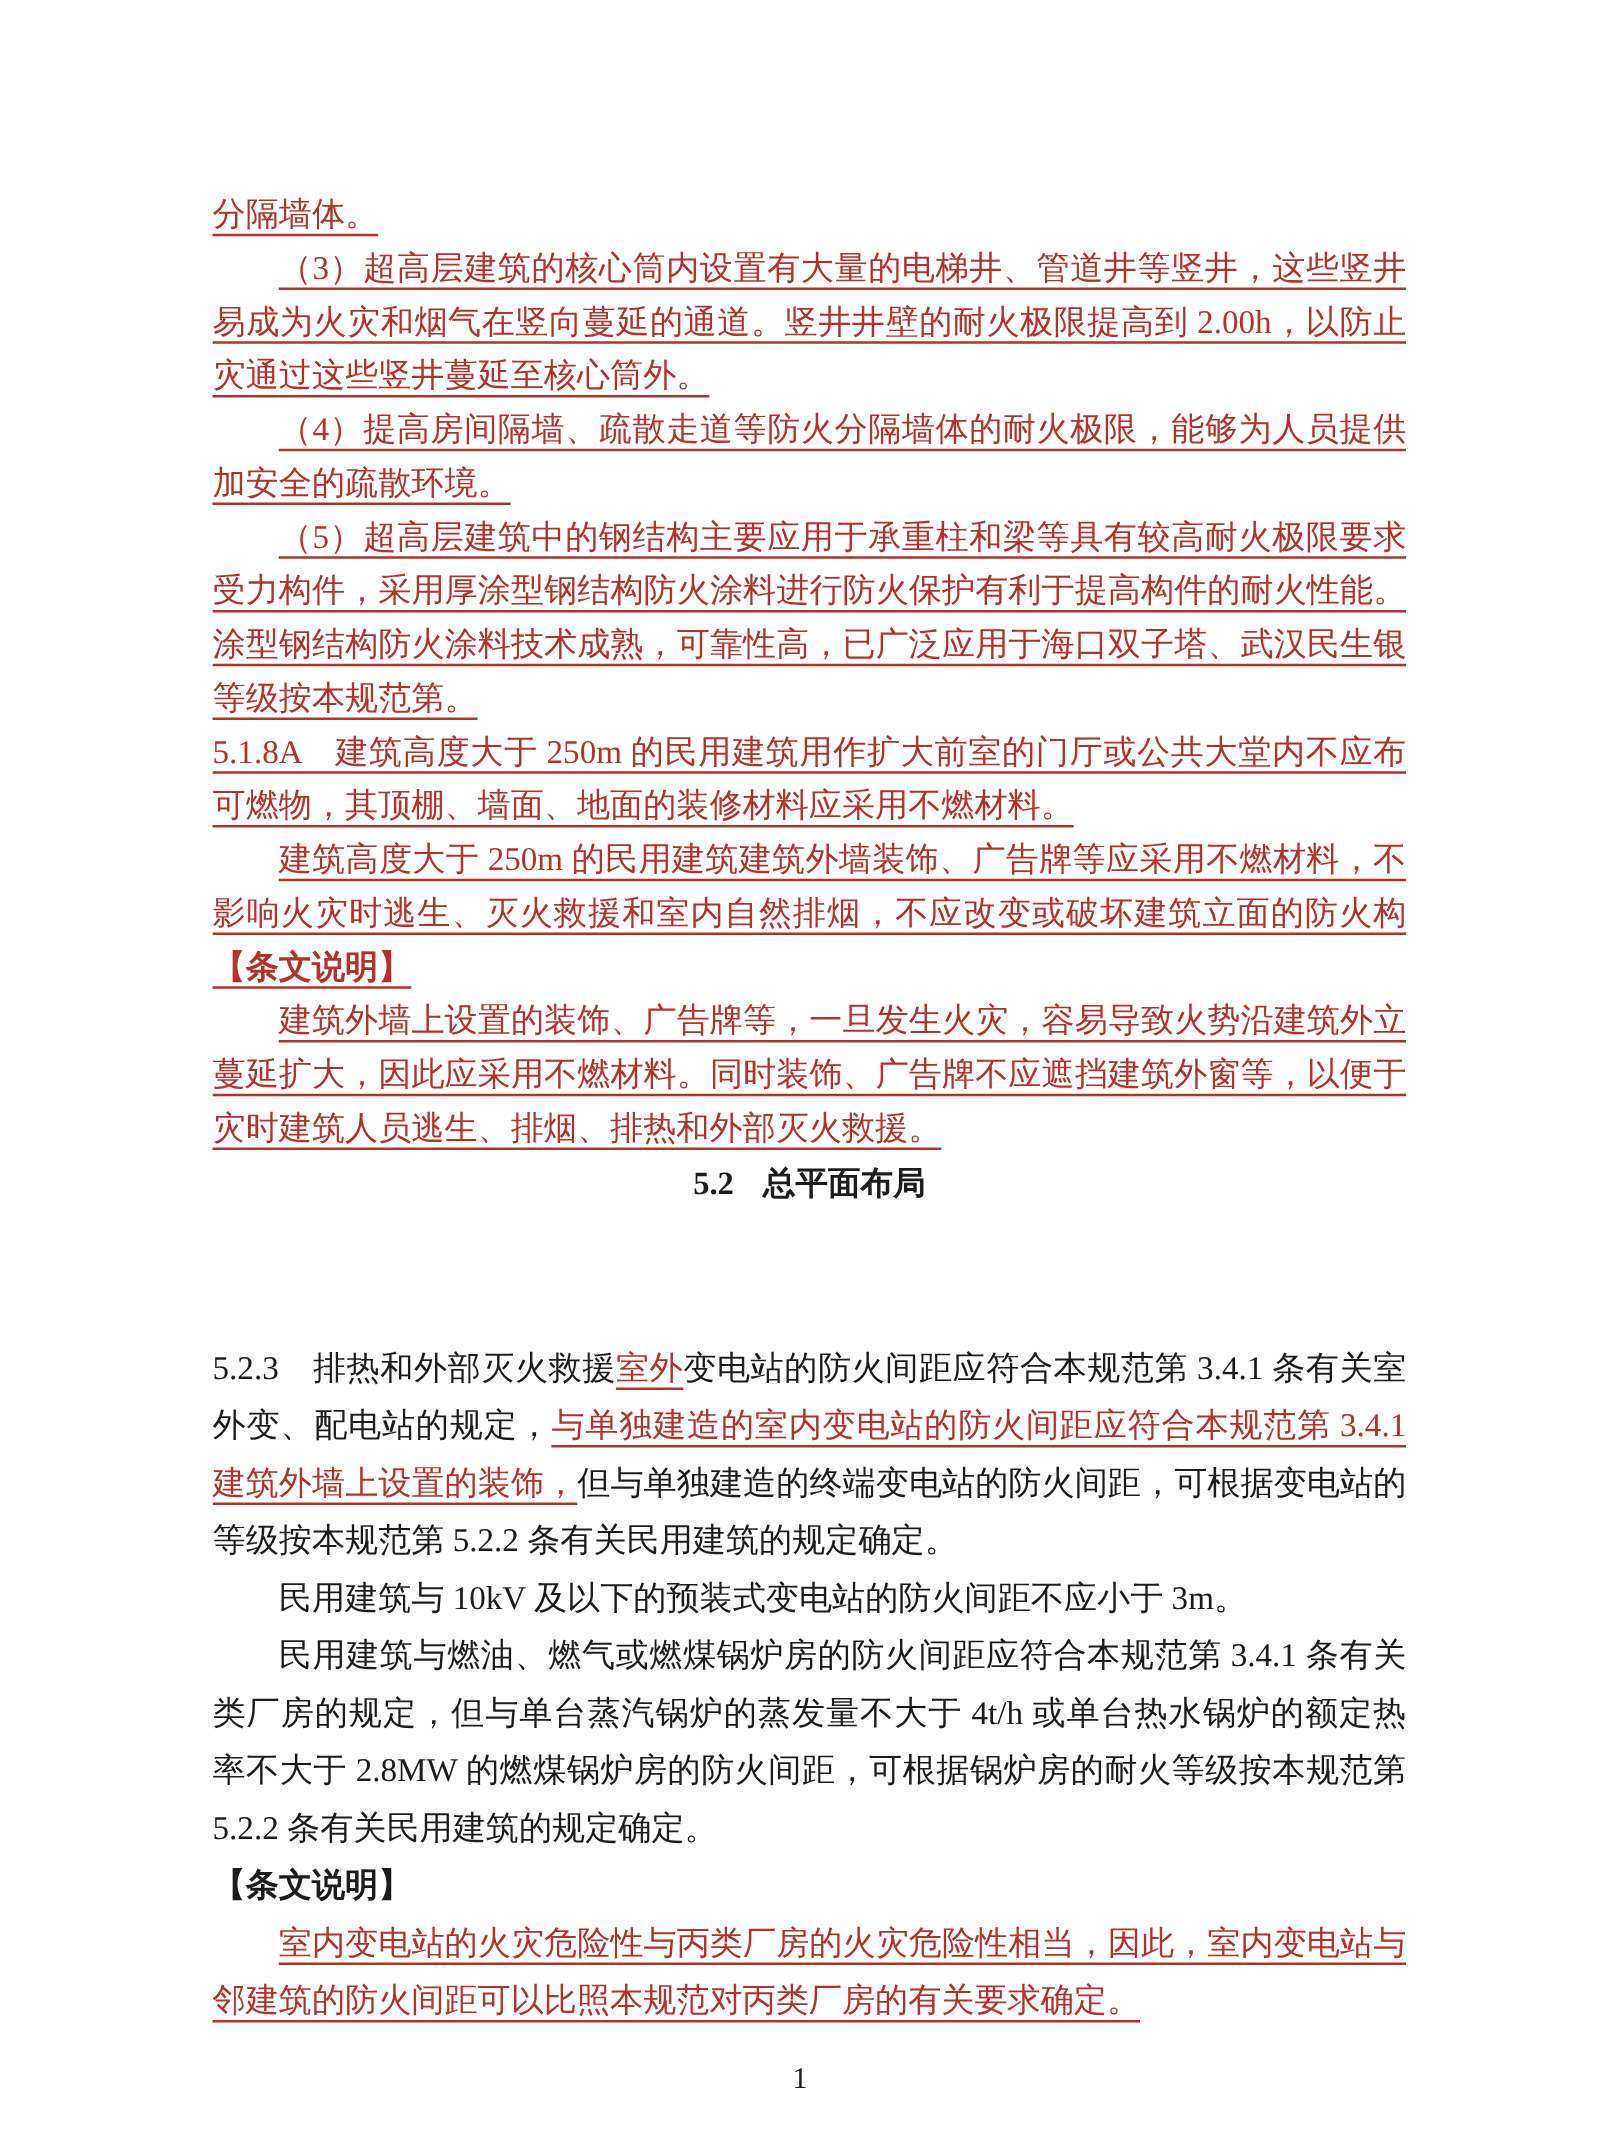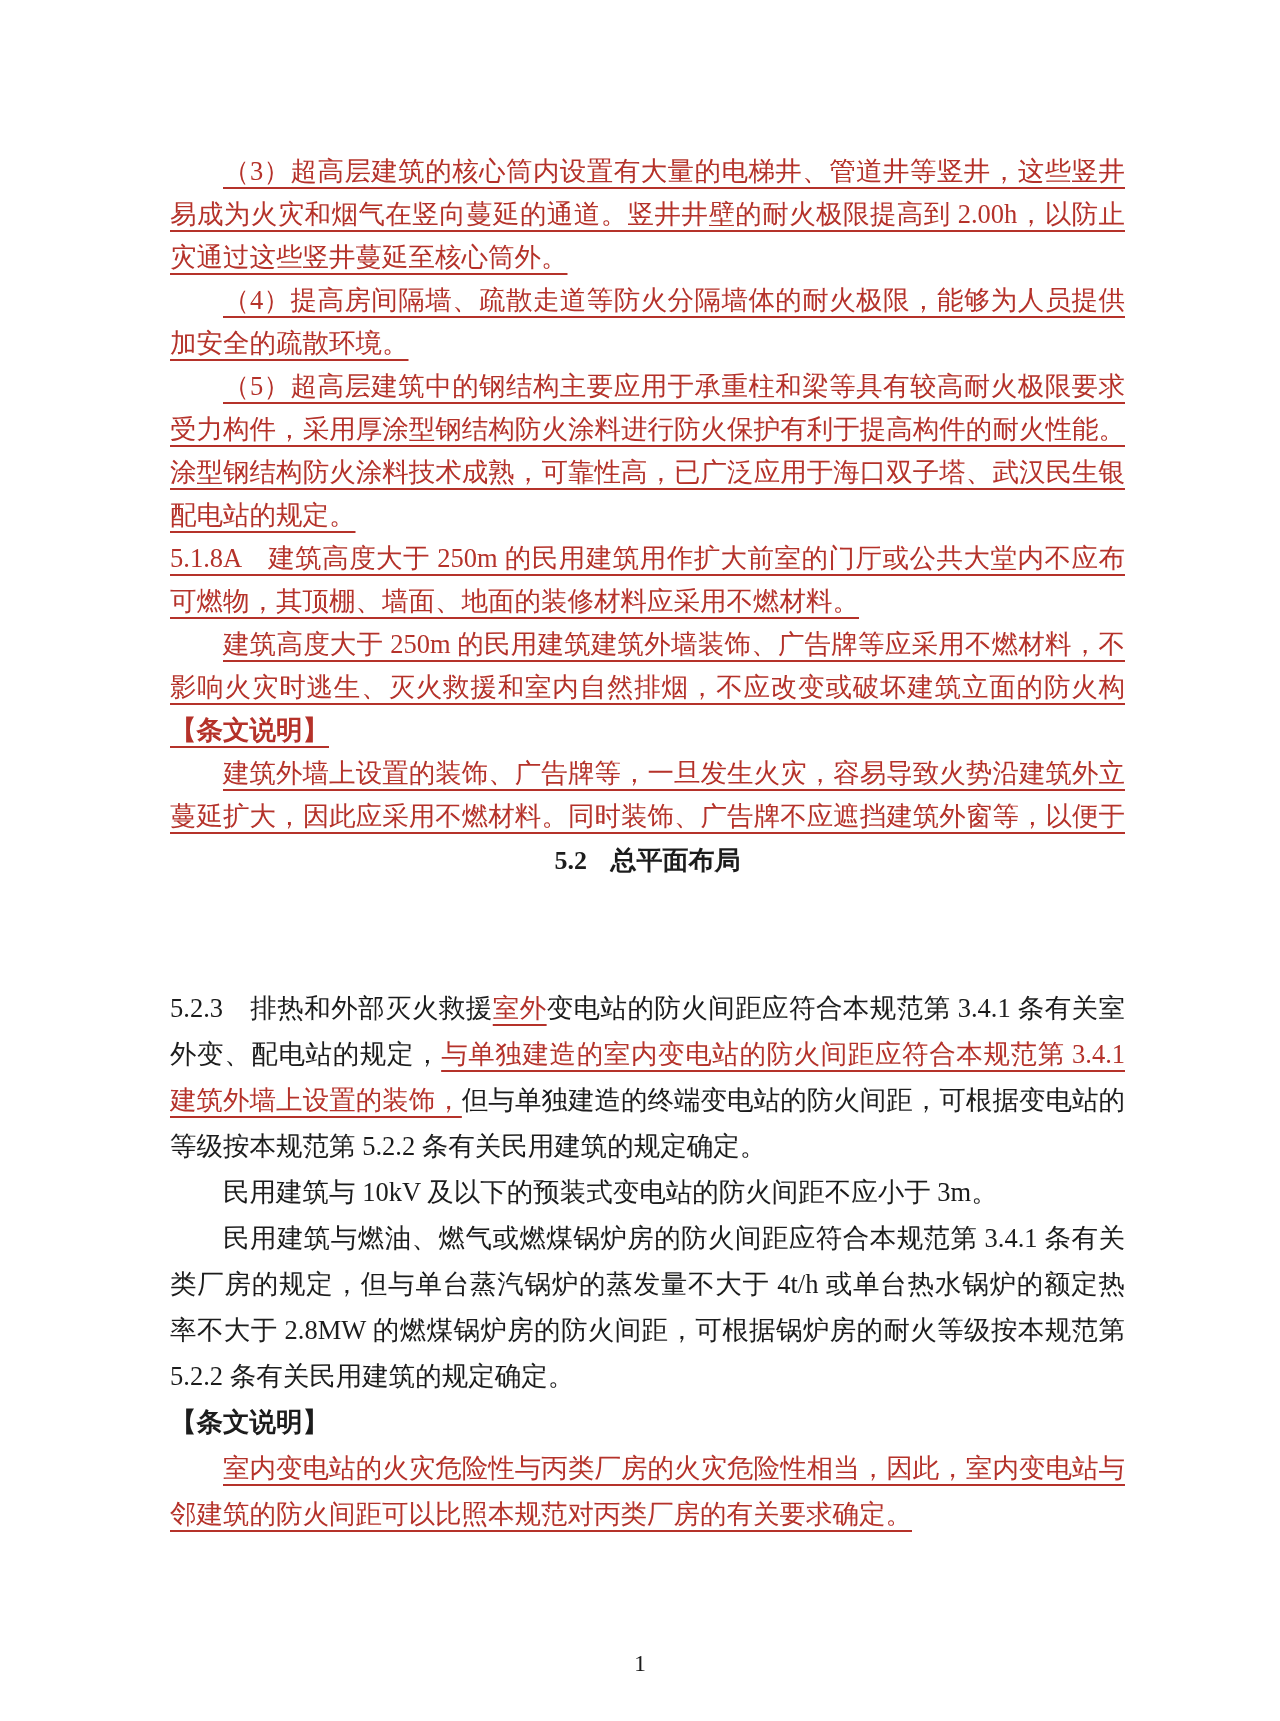--- a/index.html
+++ b/index.html
@@ -58,36 +58,38 @@
     font-size:24px;
     color:var(--ink,#1c1c1c);
   }
 </style>
 </head>
 <body>
 
 <div class="page">
   <div class="doc-body">
     <div id="sec1" class="sec1">
+        <div class="line"><span class="run r">分隔墙体。</span></div>
         <div class="line just ind"><span class="run r">（3）超高层建筑的核心筒内设置有大量的电梯井、管道井等竖井，这些竖井容</span></div>
         <div class="line just"><span class="run r">易成为火灾和烟气在竖向蔓延的通道。竖井井壁的耐火极限提高到 2.00h，以防止火</span></div>
         <div class="line"><span class="run r">灾通过这些竖井蔓延至核心筒外。</span></div>
         <div class="line just ind"><span class="run r">（4）提高房间隔墙、疏散走道等防火分隔墙体的耐火极限，能够为人员提供更</span></div>
         <div class="line"><span class="run r">加安全的疏散环境。</span></div>
         <div class="line just ind"><span class="run r">（5）超高层建筑中的钢结构主要应用于承重柱和梁等具有较高耐火极限要求的</span></div>
         <div class="line just"><span class="run r">受力构件，采用厚涂型钢结构防火涂料进行防火保护有利于提高构件的耐火性能。厚</span></div>
         <div class="line just"><span class="run r">涂型钢结构防火涂料技术成熟，可靠性高，已广泛应用于海口双子塔、武汉民生银行</span></div>
-        <div class="line"><span class="run r">配电站的规定。</span></div>
+        <div class="line"><span class="run r">等级按本规范第。</span></div>
         <div class="line just"><span class="run r">5.1.8A　建筑高度大于 250m 的民用建筑用作扩大前室的门厅或公共大堂内不应布置</span></div>
         <div class="line"><span class="run r">可燃物，其顶棚、墙面、地面的装修材料应采用不燃材料。</span></div>
         <div class="line just ind"><span class="run r">建筑高度大于 250m 的民用建筑建筑外墙装饰、广告牌等应采用不燃材料，不应</span></div>
         <div class="line just"><span class="run r">影响火灾时逃生、灭火救援和室内自然排烟，不应改变或破坏建筑立面的防火构造。</span></div>
         <div class="line"><span class="run rb">【条文说明】</span></div>
         <div class="line just ind"><span class="run r">建筑外墙上设置的装饰、广告牌等，一旦发生火灾，容易导致火势沿建筑外立面</span></div>
         <div class="line just"><span class="run r">蔓延扩大，因此应采用不燃材料。同时装饰、广告牌不应遮挡建筑外窗等，以便于火</span></div>
+        <div class="line"><span class="run r">灾时建筑人员逃生、排烟、排热和外部灭火救援。</span></div>
       </div>
     <h2 class="heading"><span>5.2</span><span class="h-title">总平面布局</span></h2>
     <div id="sec2" class="sec2">
         <div class="line just"><span class="run k">5.2.3　排热和外部灭火救援</span><span class="run r">室外</span><span class="run k">变电站的防火间距应符合本规范第 3.4.1 条有关室</span></div>
         <div class="line just"><span class="run k">外变、配电站的规定，</span><span class="run r">与单独建造的室内变电站的防火间距应符合本规范第 3.4.1 条</span></div>
         <div class="line just"><span class="run r">建筑外墙上设置的装饰，</span><span class="run k">但与单独建造的终端变电站的防火间距，可根据变电站的耐火</span></div>
         <div class="line"><span class="run k">等级按本规范第 5.2.2 条有关民用建筑的规定确定。</span></div>
         <div class="line ind"><span class="run k">民用建筑与 10kV 及以下的预装式变电站的防火间距不应小于 3m。</span></div>
         <div class="line just ind"><span class="run k">民用建筑与燃油、燃气或燃煤锅炉房的防火间距应符合本规范第 3.4.1 条有关丁</span></div>
         <div class="line just"><span class="run k">类厂房的规定，但与单台蒸汽锅炉的蒸发量不大于 4t/h 或单台热水锅炉的额定热功</span></div>

